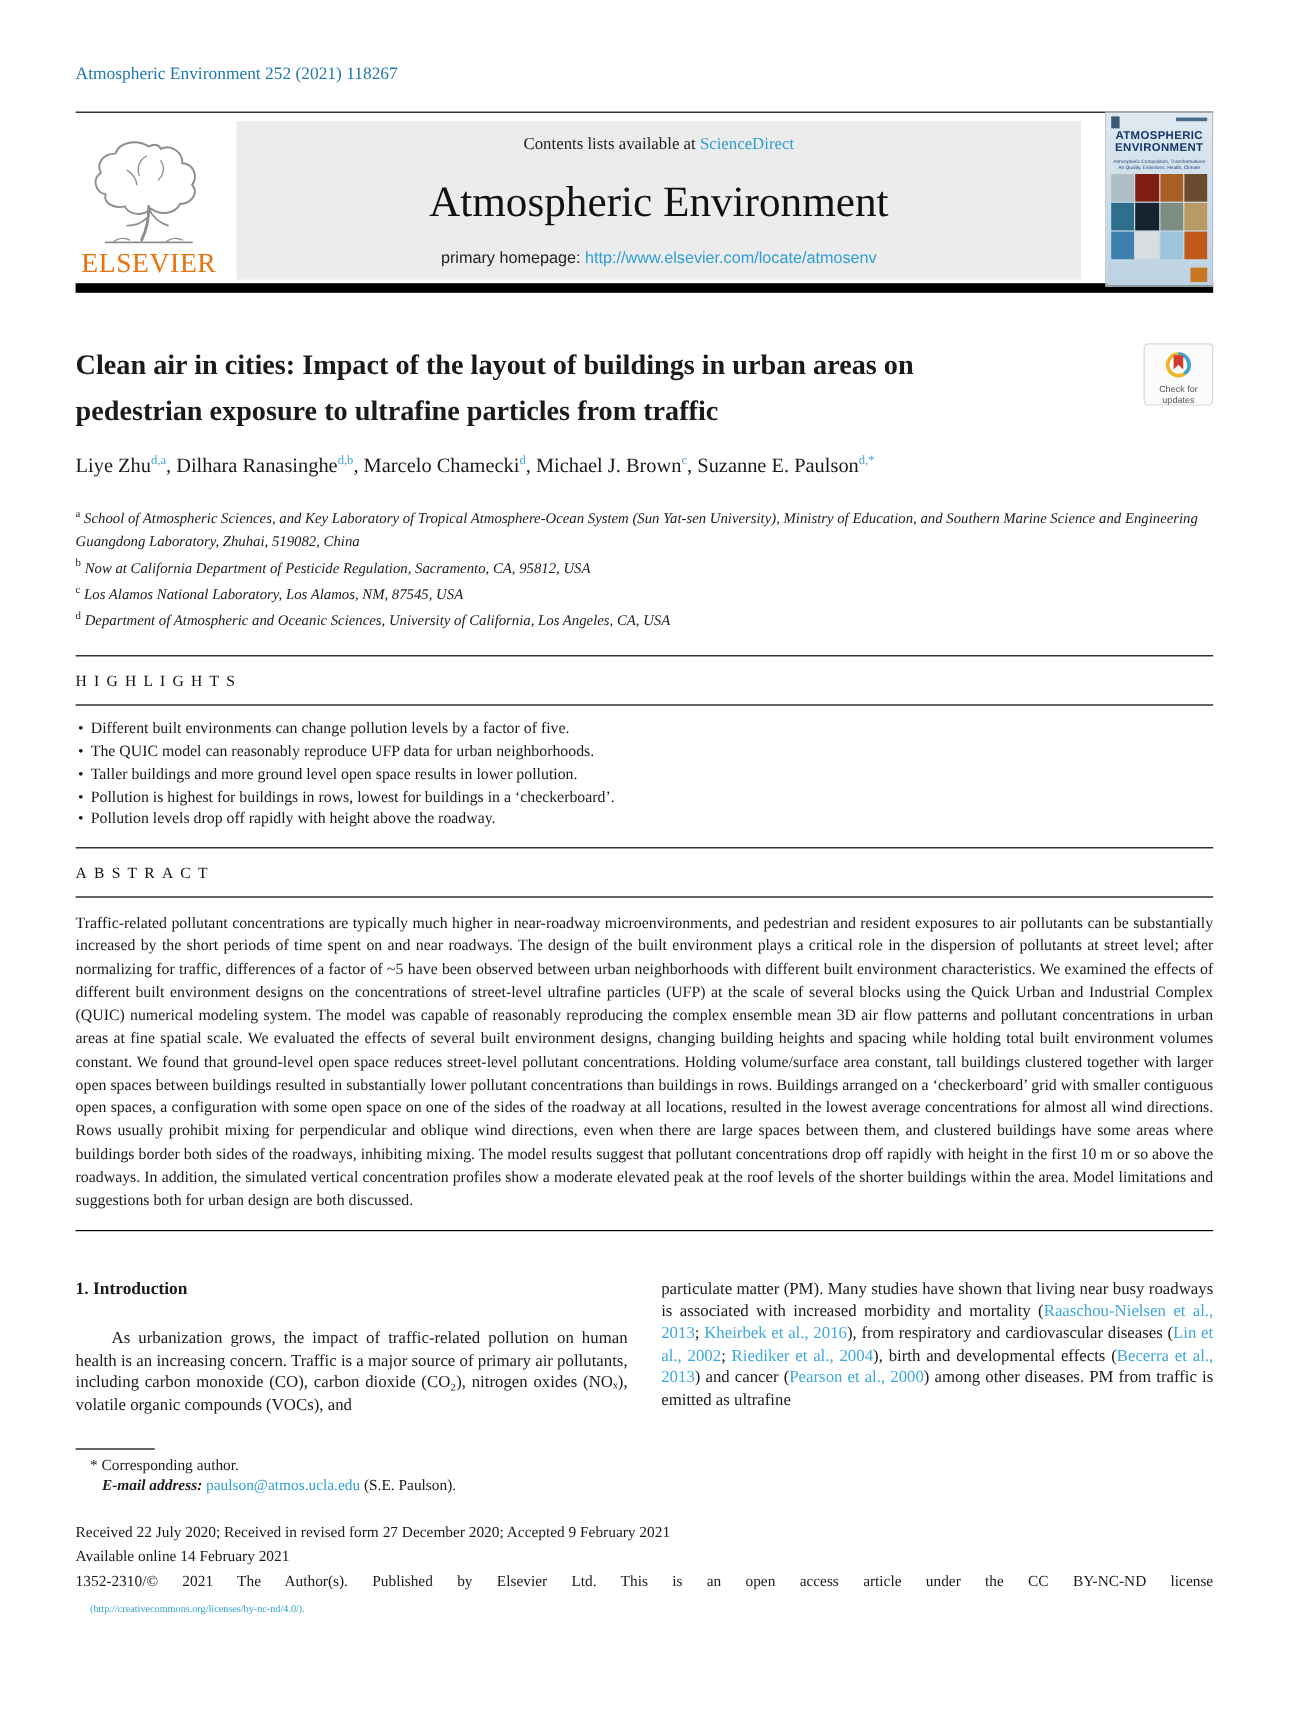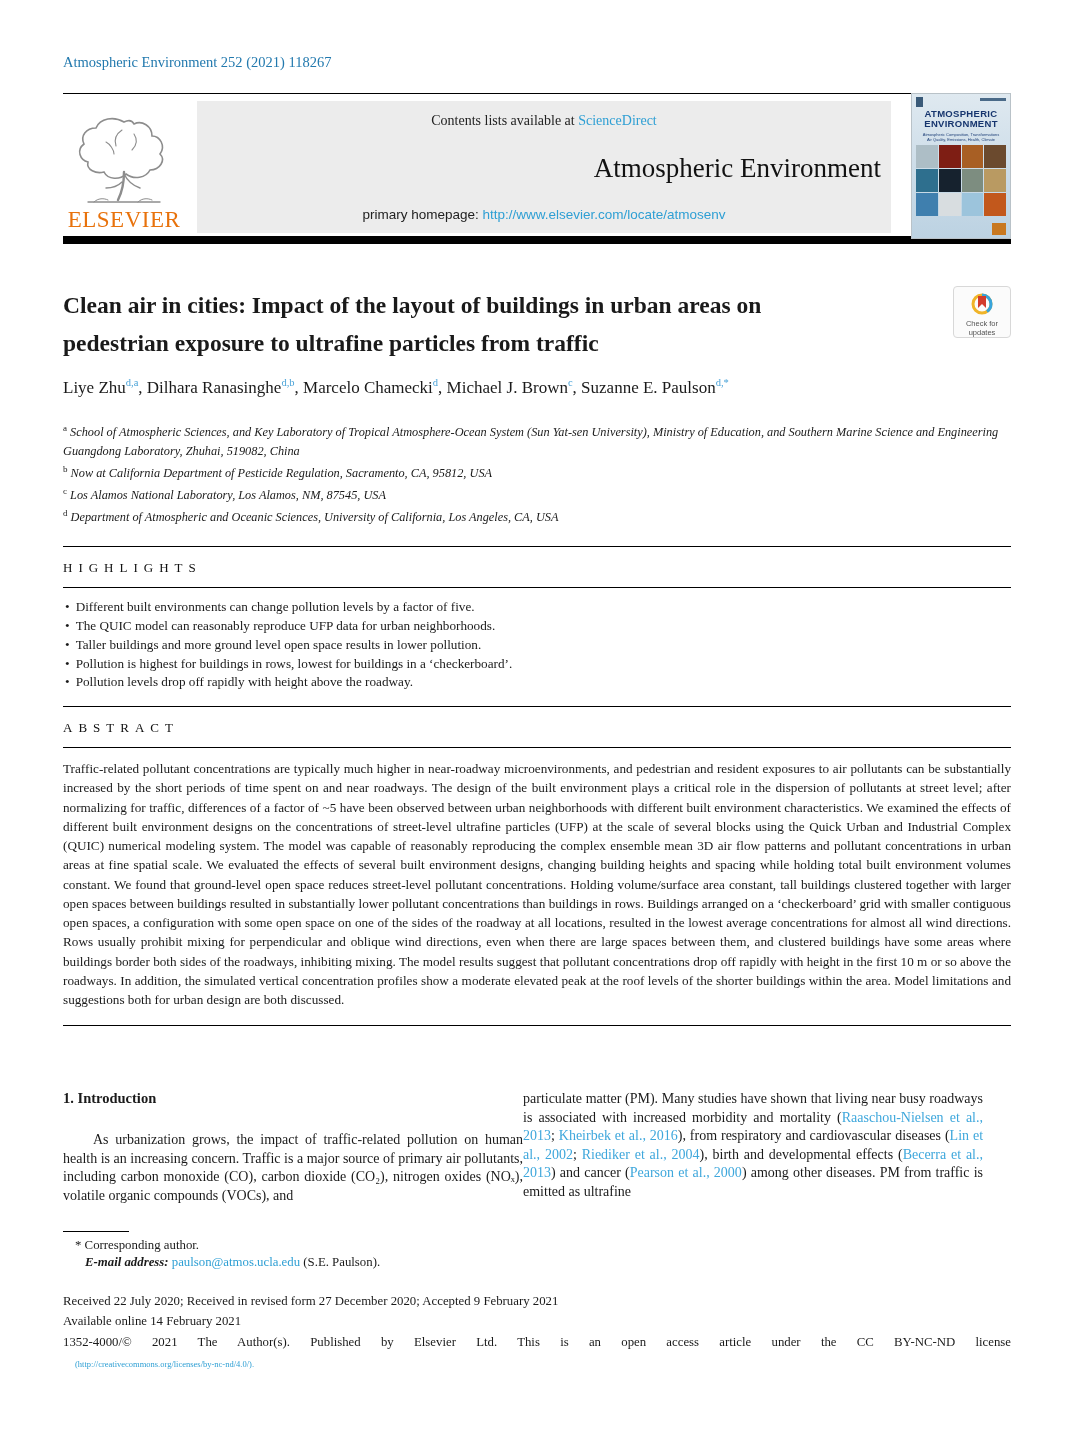--- a/index.html
+++ b/index.html
@@ -10,24 +10,24 @@
     padding:0 63px 40px 63px; overflow:hidden;
   }
   .journal-ref{ margin-top:54px; text-align:left; font-size:14.5px; color:#2279ae; }
   .top-rule{ border-top:1.6px solid #000; margin-top:22px; }
   .header-row{ display:flex; margin-top:7px; height:132px; }
   .logo-block{ width:122px; display:flex; flex-direction:column; align-items:center; justify-content:flex-end; padding-bottom:2px; }
   .logo-block svg{ display:block; }
   .logo-text{ font-size:23px; color:#e8720c; letter-spacing:.5px; line-height:1; margin-top:0; }
   .header-box{ flex:1; background:#ececec; margin-left:12px; display:flex; flex-direction:column; justify-content:space-between; padding:12px 10px 11px 10px; text-align:center; }
   .contents-line{ font-size:14px; color:#222; }
-  .journal-title{ font-size:27px; color:#111;text-align:right; }
+  .journal-title{ font-size:36px; color:#111; }
   .homepage-line{ font-family:"Liberation Sans", sans-serif; font-size:13.5px; color:#222; }
   a.link{ color:#2e9fd4; text-decoration:none; cursor:pointer; }
-  .cover{ width:100px; margin-left:20px; margin-top:-8px; height:146px; border:1px solid #b9c2c8; background:linear-gradient(#dfe9f0,#bcd2e2); padding:3px 4px; display:flex; flex-direction:column; font-family:"Liberation Sans", sans-serif; }
+  .cover{ width:90px; margin-left:20px; margin-top:-8px; height:146px; border:1px solid #b9c2c8; background:linear-gradient(#dfe9f0,#bcd2e2); padding:3px 4px; display:flex; flex-direction:column; font-family:"Liberation Sans", sans-serif; }
   .cover-top{ display:flex; justify-content:space-between; align-items:flex-start; height:12px; }
   .cover-mark{ width:7px; height:10px; background:#3a5a78; }
   .cover-isbn{ width:26px; height:3px; background:#4a6a88; margin-top:1px; }
   .cover-title{ text-align:center; color:#16356e; font-weight:bold; font-size:9.5px; line-height:1.1; letter-spacing:.3px; }
   .cover-sub{ text-align:center; color:#1d3f77; font-size:4px; line-height:1.3; margin-top:2px; }
   .cover-grid{ margin-top:3px; display:grid; grid-template-columns:repeat(4,1fr); gap:1px; }
   .cover-grid div{ height:23px; }
   .t1{background:#adbec6}.t2{background:#7e1e14}.t3{background:#a85f24}.t4{background:#6b4a2e}
   .t5{background:#2e6f8e}.t6{background:#16222e}.t7{background:#7d8d80}.t8{background:#b99a62}
   .t9{background:#3f7fae}.t10{background:#d8dde0}.t11{background:#9cc4dc}.t12{background:#c2581c}
@@ -46,21 +46,21 @@
   .affil-item{ font-style:italic; }
   .affil-item sup{ font-style:normal; font-size:9px; }
 
   .rule{ border-top:1px solid #000; }
   .r1{ margin-top:19px; }
   .section-label{ font-size:13px; letter-spacing:6px; margin:13px 0 11px 0; color:#111; }
   .highlights{ list-style:none; margin:10px 0 14px 2px; font-size:13.2px; line-height:1.42; }
   .highlights li::before{ content:"•"; margin-right:6px; }
   .abstract-text{ margin:11px 0 16px 0; font-size:13.2px; line-height:1.46; text-align:justify; }
 
-  .intro-cols{ display:flex; margin-top:64px; }
+  .intro-cols{ display:flex; margin-top:40px; gap:28px; }
   .col{ width:460px; }
   .intro-heading{ font-size:14.5px; font-weight:bold; }
   .intro-p{ font-size:14px; line-height:1.32; text-align:justify; }
   .col1 .intro-p{ margin-top:24px; text-indent:30px; }
   .cite{ color:#3ea7dc; cursor:pointer; }
 
   .footnote{ margin-top:26px; }
   .footnote-rule{ border-top:1px solid #000; width:66px; }
   .fn-line1{ margin-top:6px; padding-left:12px; font-size:12.8px; }
   .fn-line2{ padding-left:22px; font-size:12.8px; margin-top:2px; }
@@ -207,15 +207,15 @@
   <div class="fn-line1">* Corresponding author.</div>
   <div class="fn-line2">
     <span class="fn-label">E-mail address:</span>
     <a class="link">paulson@atmos.ucla.edu</a><span> (S.E. Paulson).</span>
   </div>
 </div>
 
 <div class="footer">
   <div>Received 22 July 2020; Received in revised form 27 December 2020; Accepted 9 February 2021</div>
   <div>Available online 14 February 2021</div>
-  <div class="copyright-line">1352-4000/© 2021 The Author(s). Published by Elsevier Ltd. This is an open access article under the CC BY-NC-ND license</div>
+  <div class="copyright-line">1352-2310/© 2021 The Author(s). Published by Elsevier Ltd. This is an open access article under the CC BY-NC-ND license</div>
   <div class="license-line">(http://creativecommons.org/licenses/by-nc-nd/4.0/).</div>
 </div>
 
 </body></html>

